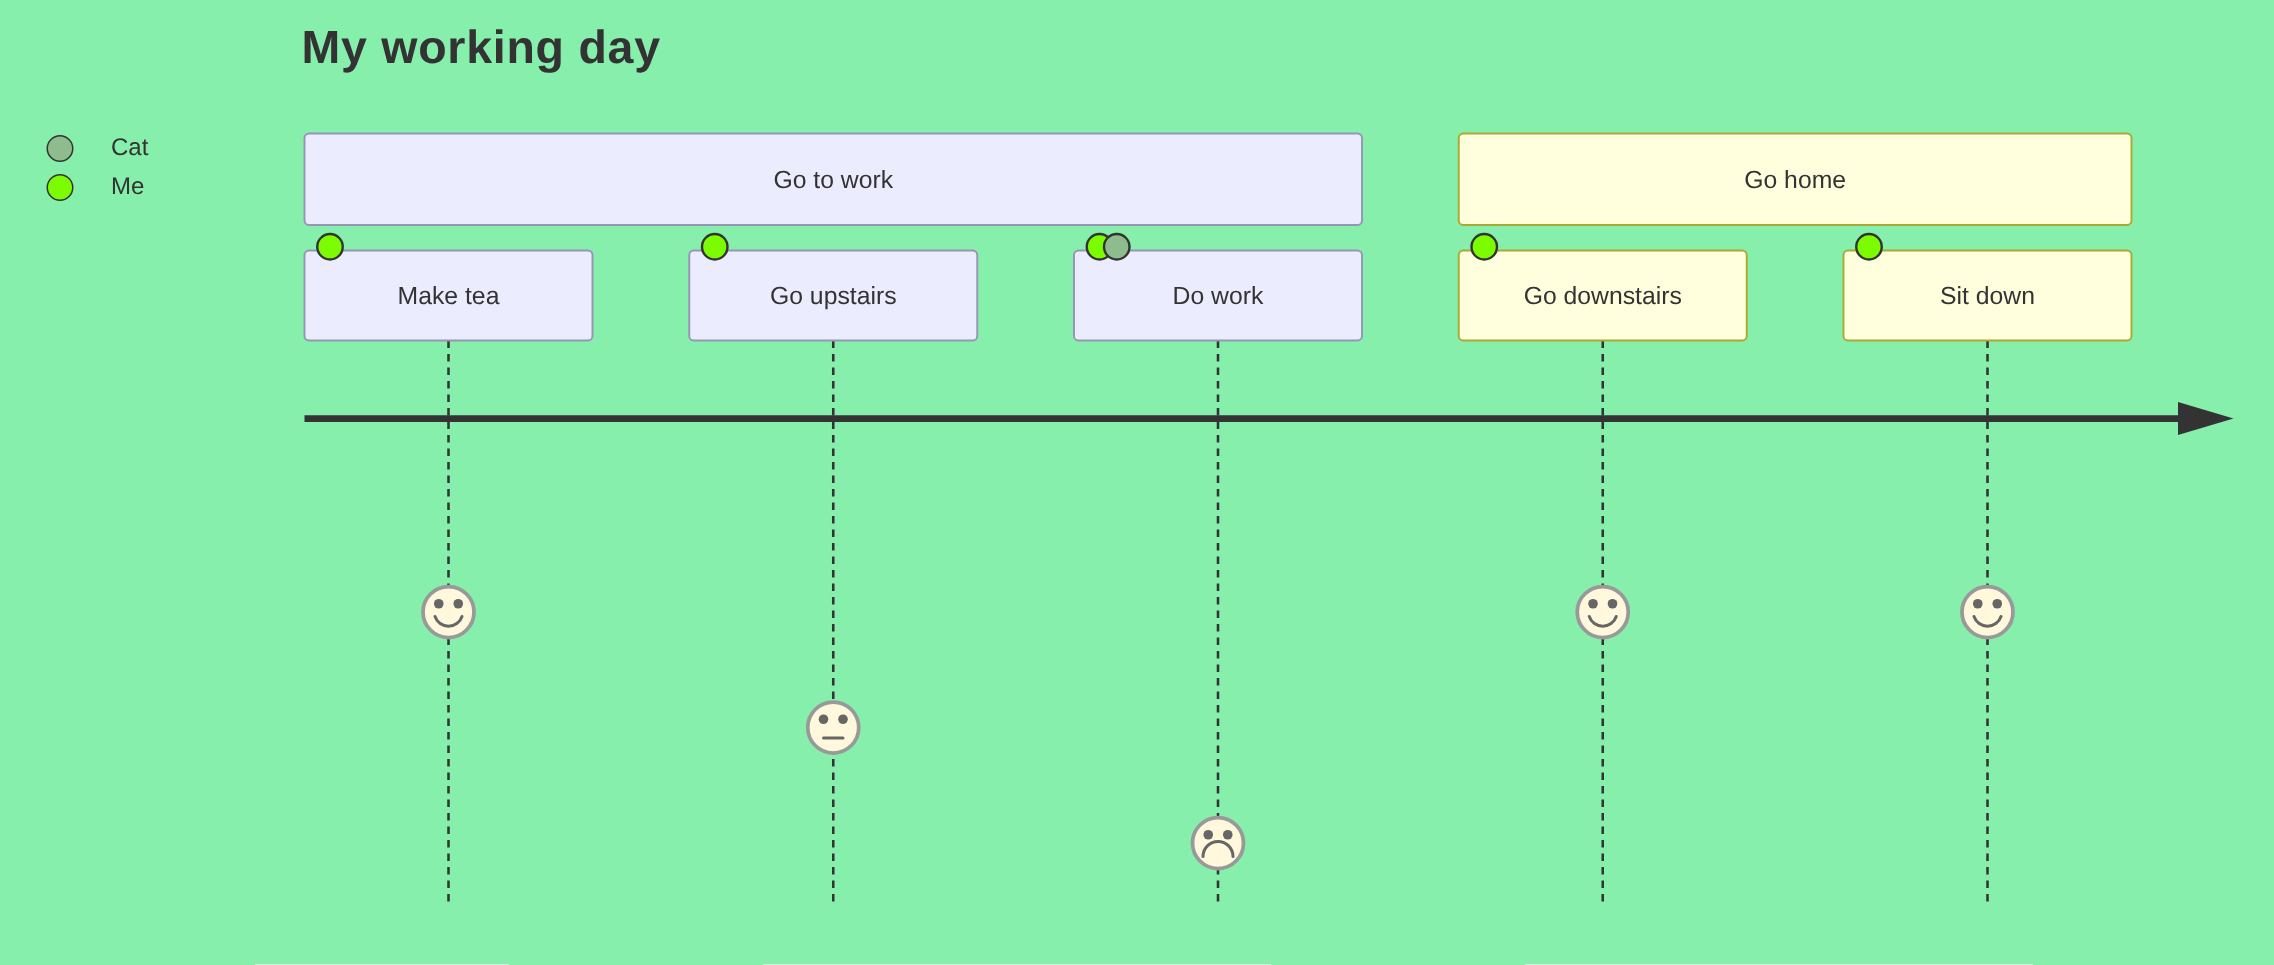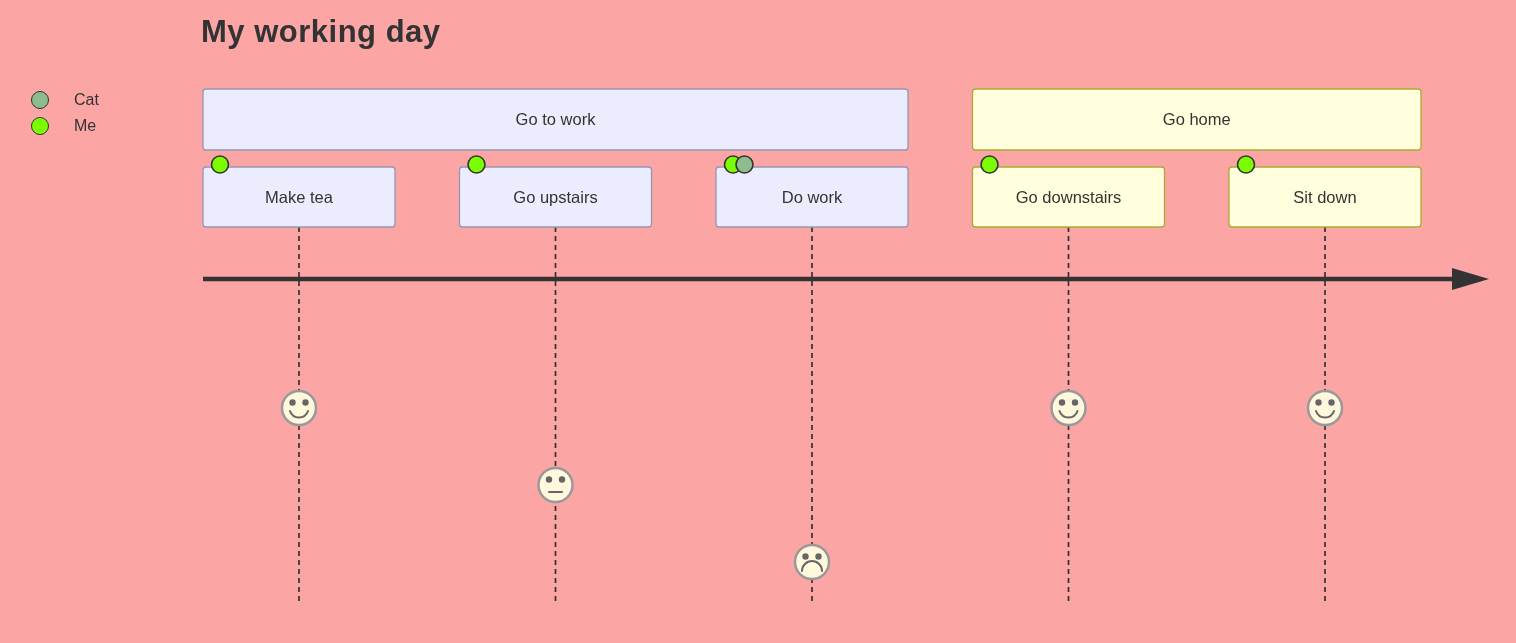--- a/index.html
+++ b/index.html
@@ -1,20 +1,20 @@
 <!DOCTYPE html>
 <html><head>
 <meta charset="utf-8">
 <style>
   html, body { margin: 0; padding: 0; background: #fff; }
   .canvas {
     position: relative;
     width: 1516px;
     height: 643px;
-    background: #fca5a5;
+    background: #86efac;
     overflow: hidden;
     font-family: "Liberation Sans", sans-serif;
     color: #333;
   }
   .title {
     position: absolute;
     left: 201px;
     top: 14px;
     margin: 0;
     font-size: 31px;
@@ -25,21 +25,20 @@
   .legend {
     position: absolute;
     left: 31px;
     top: 90px;
     display: flex;
     flex-direction: column;
     gap: 7px;
   }
   .legend-row {
     display: flex;
-    align-items: center;
     height: 19px;
   }
   .legend-dot {
     width: 16px;
     height: 16px;
     border-radius: 50%;
     border: 1.5px solid #333;
     margin-right: 25px;
     flex: 0 0 auto;
   }

